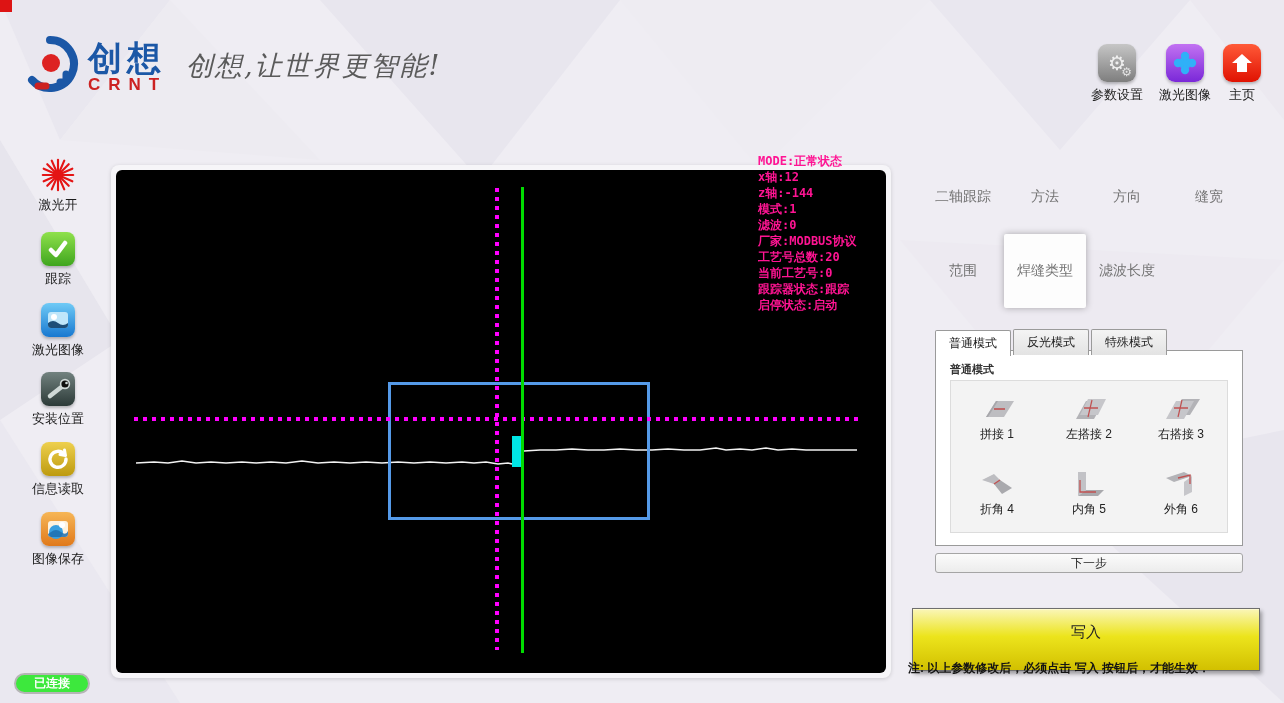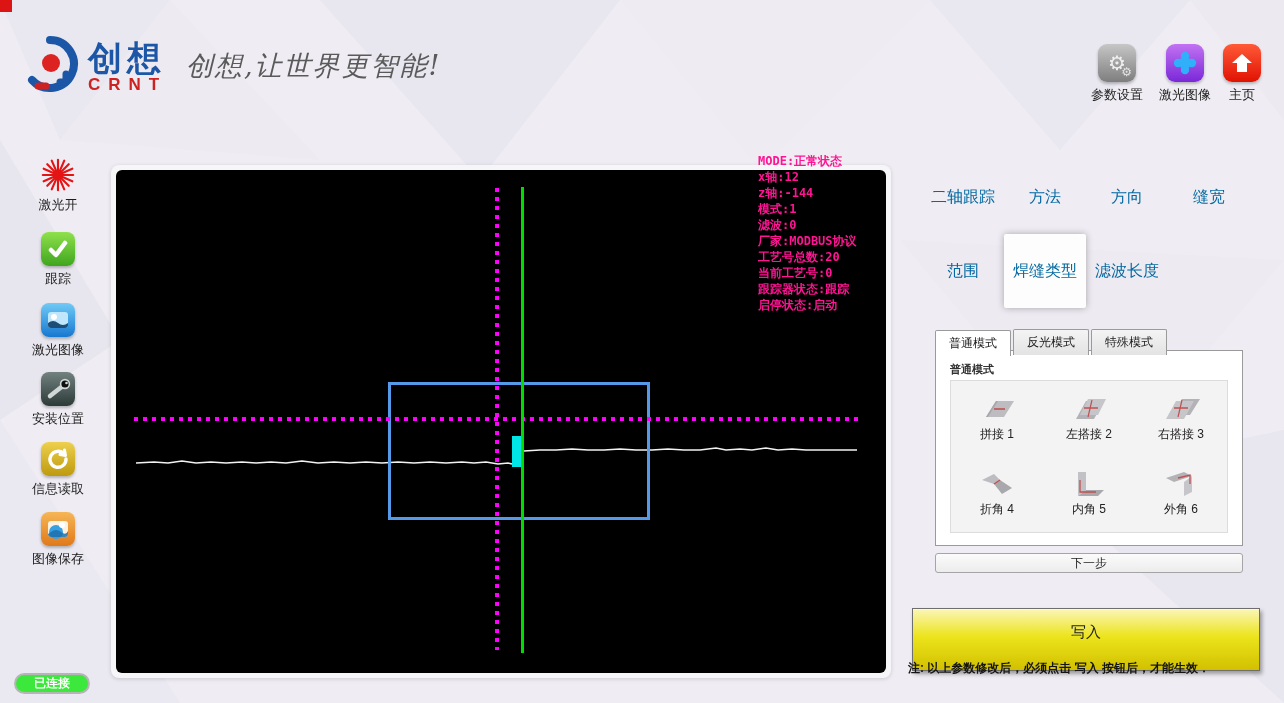--- a/index.html
+++ b/index.html
@@ -59,21 +59,21 @@
   .cross-v { position:absolute; left:379px; top:18px; width:4px; height:462px; z-index:3;
              background:repeating-linear-gradient(to bottom,#ff00ff 0 4px,transparent 4px 9px); }
   .cross-h { position:absolute; left:18px; top:247px; width:728px; height:4px; z-index:3;
              background:repeating-linear-gradient(to right,#ff00ff 0 4px,transparent 4px 9px); }
   .seam-marker { position:absolute; left:396px; top:266px; width:11px; height:31px; background:#00e6e6; z-index:4; }
   .ref-line { position:absolute; left:405px; top:17px; width:3px; height:466px; background:#00dc00; z-index:5; }
 
   
   .nav-grid { position:absolute; left:922px; top:160px; width:328px; z-index:3;
               display:grid; grid-template-columns:repeat(4,82px); grid-auto-rows:74px; }
-  .nav-cell { display:flex; align-items:center; justify-content:center; font-size:16px; color:#0369a1; cursor:pointer; }
+  .nav-cell { display:flex; align-items:center; justify-content:center; font-size:14px; color:#737373; cursor:pointer; }
   .nav-cell.selected { background:#fdfdfd; border-radius:2px; box-shadow:0 0 7px rgba(0,0,0,.30); }
 
   .tabs-bar { position:absolute; left:935px; top:329px; display:flex; z-index:4; }
   .tab { font-size:12px; color:#222; padding:4px 13px 3px; border:1px solid #9a9a9a; border-bottom:none;
          background:linear-gradient(180deg,#f4f4f4,#e3e3e3); margin-right:2px; cursor:pointer;
          border-radius:2px 2px 0 0; }
   .tab.active { background:#fff; position:relative; top:1px; padding-bottom:4px; }
   .tab-panel { position:absolute; left:935px; top:350px; width:308px; height:196px; background:#fff;
                border:1px solid #9a9a9a; z-index:3; }
   .group-label { position:absolute; left:14px; top:11px; font-size:11px; font-weight:bold; color:#333; }

